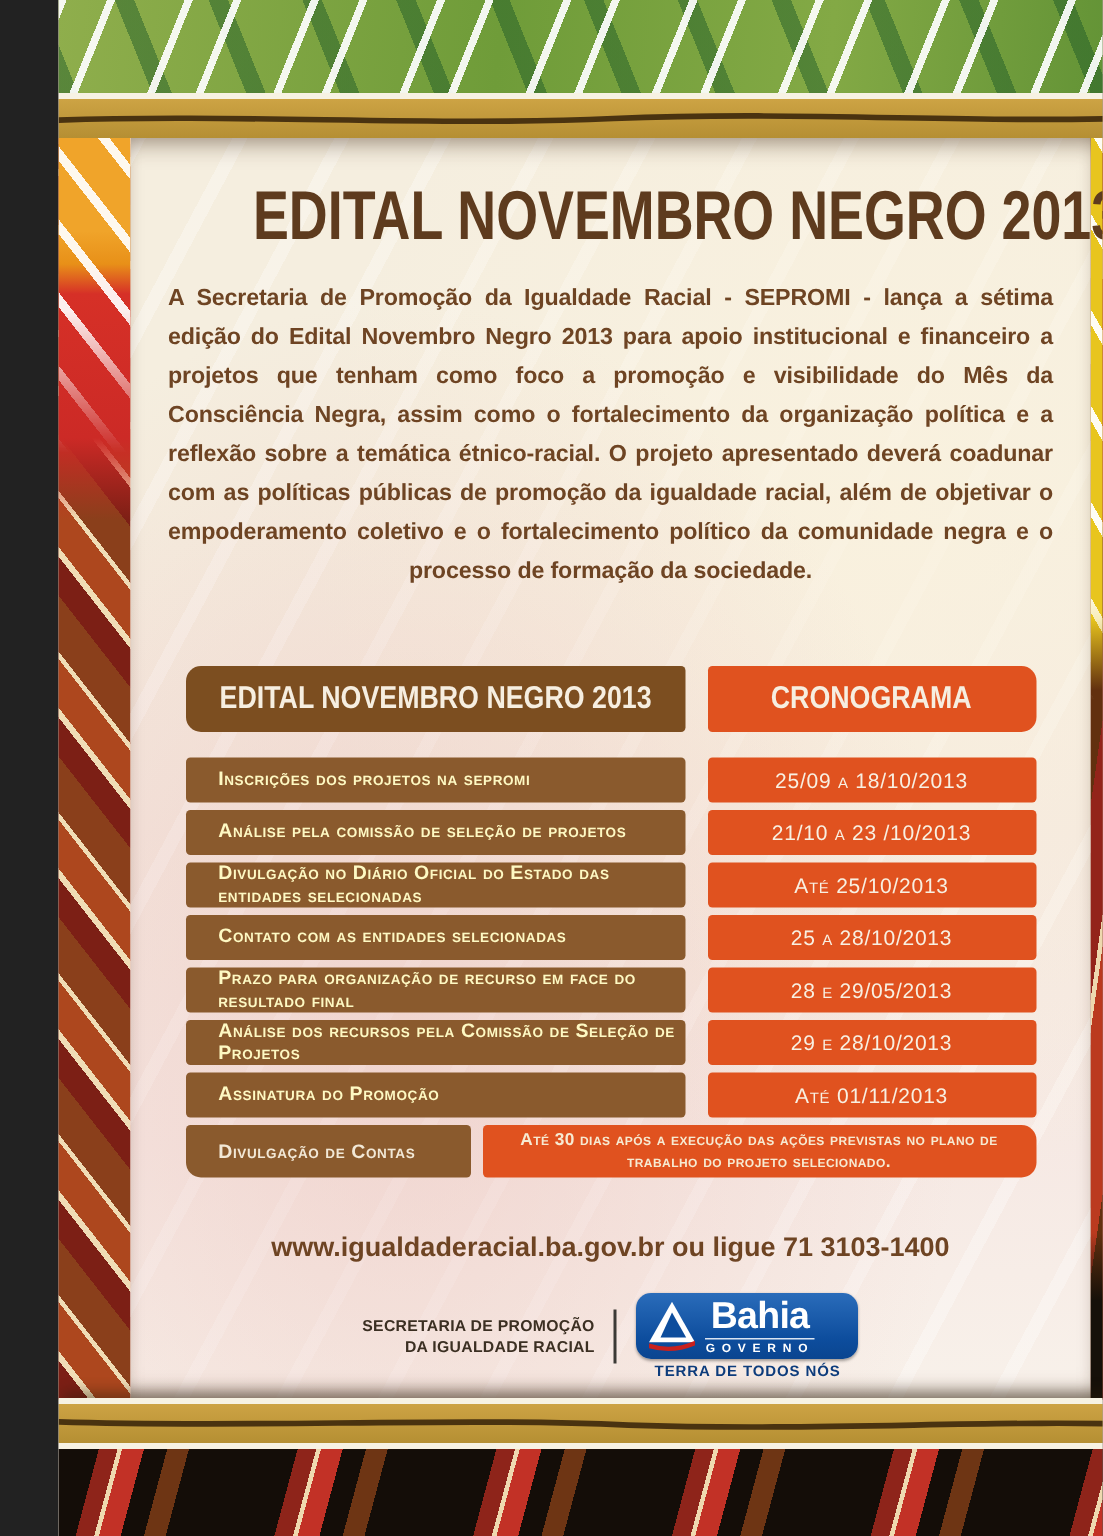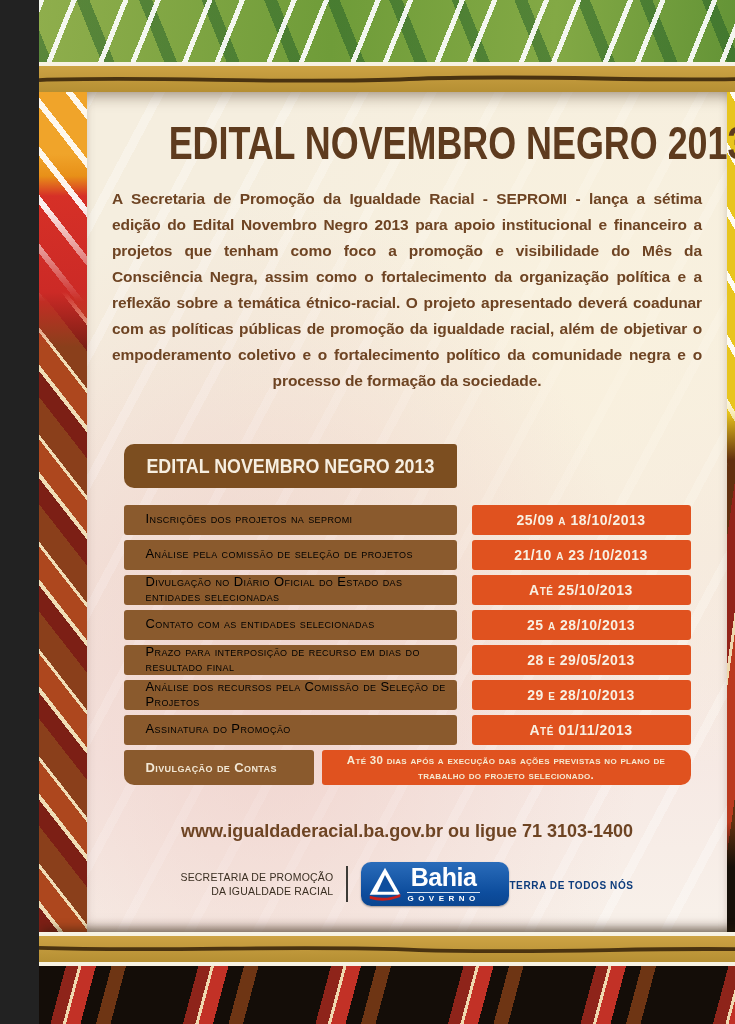--- a/index.html
+++ b/index.html
@@ -71,43 +71,43 @@
   .table{width:567px;margin:50px auto 0;}
   .hrow{display:flex;height:44px;margin-bottom:17px;}
   .hcell{display:flex;align-items:center;justify-content:center;font-weight:bold;
     color:#f6eee0;font-size:21px;white-space:nowrap;}
   .hcell span{display:inline-block;transform:scaleX(.85);}
   .hleft{width:333px;margin-right:15px;background:#7c4e20;border-radius:10px 3px 3px 10px;}
   .hright{flex:1;background:#e0521f;border-radius:3px 10px 10px 3px;}
   .trow{display:flex;min-height:30px;margin-bottom:5px;}
   .cell{display:flex;align-items:center;}
   .lbl{width:311px;padding-left:22px;background:#8a5a2d;border-radius:3px;
-    font-variant:small-caps;font-weight:normal;font-size:13px;line-height:1.12;
-    letter-spacing:.4px;color:#000000;}
+    font-variant:small-caps;font-weight:bold;font-size:13px;line-height:1.12;
+    letter-spacing:.4px;color:#fef9c3;}
   .dat{flex:1;margin-left:15px;background:#e0521f;border-radius:3px;justify-content:center;
-    font-variant:small-caps;font-weight:bold;font-size:14px;letter-spacing:.5px;color:#f8f0e2;}
+    font-variant:small-caps;font-weight:normal;font-size:14px;letter-spacing:.5px;color:#f8f0e2;}
   .frow{display:flex;min-height:34px;}
   .flbl{width:168px;padding-left:22px;background:#8a5a2d;border-radius:3px 3px 3px 10px;
     display:flex;align-items:center;font-variant:small-caps;font-weight:bold;font-size:13px;
     letter-spacing:.4px;color:#f2e8d6;}
   .fdat{flex:1;margin-left:8px;background:#e0521f;border-radius:3px 10px 10px 3px;
     display:flex;align-items:center;justify-content:center;text-align:center;
     font-variant:small-caps;font-weight:bold;font-size:11.5px;line-height:1.3;
     letter-spacing:.3px;color:#f6ead2;padding:3px 14px;}
 
   
   .contact{margin-top:36px;text-align:center;color:#6e4423;}
   .contact .c1{font-size:16.5px;font-weight:600;}
   .contact .c2{font-size:18px;font-weight:bold;margin-top:3px;}
 
   .logos{margin-top:20px;display:flex;align-items:center;justify-content:center;gap:13px;}
-  .secretariat{text-align:right;font-size:10.5px;font-weight:normal;color:#3b2f22;
+  .secretariat{text-align:right;font-size:10.5px;font-weight:bold;color:#3b2f22;
     line-height:1.4;letter-spacing:.2px;}
   .logo-divider{width:2px;height:36px;background:#3c3a36;}
-  .bahia{display:flex;flex-direction:row;align-items:center;}
+  .bahia{display:flex;flex-direction:column;align-items:center;}
   .bahia-box{width:134px;height:44px;border-radius:10px;
     background:linear-gradient(180deg,#2a6cba,#0d4d9d 70%,#0a4590);
     display:flex;align-items:center;padding:0 8px 0 6px;box-shadow:0 1px 2px rgba(0,0,0,.35);}
   .bahia-text{display:flex;flex-direction:column;align-items:center;margin-left:4px;line-height:1;}
   .bahia-name{font-size:25px;font-weight:bold;color:#fff;letter-spacing:-.5px;}
   .bahia-gov{font-size:8px;font-weight:bold;color:#fff;letter-spacing:4.5px;margin-top:2px;
     border-top:1px solid rgba(255,255,255,.85);padding-top:2px;}
   .bahia-slogan{margin-top:3px;font-size:10px;font-weight:bold;color:#0d3c7c;letter-spacing:.6px;}
 </style>
 </head>
@@ -130,20 +130,23 @@
 
     <h1 class="title"><span>EDITAL NOVEMBRO NEGRO 2013</span></h1>
 
     <p class="intro">A Secretaria de Promoção da Igualdade Racial - SEPROMI - lança a sétima edição do Edital Novembro Negro 2013 para apoio institucional e financeiro a projetos que tenham como foco a promoção e visibilidade do Mês da Consciência Negra, assim como o fortalecimento da organização política e a reflexão sobre a temática étnico-racial. O projeto apresentado deverá coadunar com as políticas públicas de promoção da igualdade racial, além de objetivar o empoderamento coletivo e o fortalecimento político da comunidade negra e o processo de formação da sociedade.</p>
 
     <div class="table">
       <div class="hrow">
         <div class="hcell hleft">
             <span>EDITAL NOVEMBRO NEGRO 2013</span>
           </div>
+        <div class="hcell hright">
+            <span>CRONOGRAMA</span>
+          </div>
       </div>
 
       <div id="rows-container">
   <div class="trow">
     <div class="cell lbl">Inscrições dos projetos na sepromi</div>
     <div class="cell dat">25/09 a 18/10/2013</div>
   </div>
 
   <div class="trow">
     <div class="cell lbl">Análise pela comissão de seleção de projetos</div>
@@ -154,21 +157,21 @@
     <div class="cell lbl">Divulgação no Diário Oficial do Estado das entidades selecionadas</div>
     <div class="cell dat">Até 25/10/2013</div>
   </div>
 
   <div class="trow">
     <div class="cell lbl">Contato com as entidades selecionadas</div>
     <div class="cell dat">25 a 28/10/2013</div>
   </div>
 
   <div class="trow">
-    <div class="cell lbl">Prazo para interposição de recurso em dias do resultado final</div>
+    <div class="cell lbl">Prazo para organização de recurso em face do resultado final</div>
     <div class="cell dat">28 e 29/05/2013</div>
   </div>
 
   <div class="trow">
     <div class="cell lbl">Análise dos recursos pela Comissão de Seleção de Projetos</div>
     <div class="cell dat">29 e 28/10/2013</div>
   </div>
 
   <div class="trow">
     <div class="cell lbl">Assinatura do Promoção</div>

